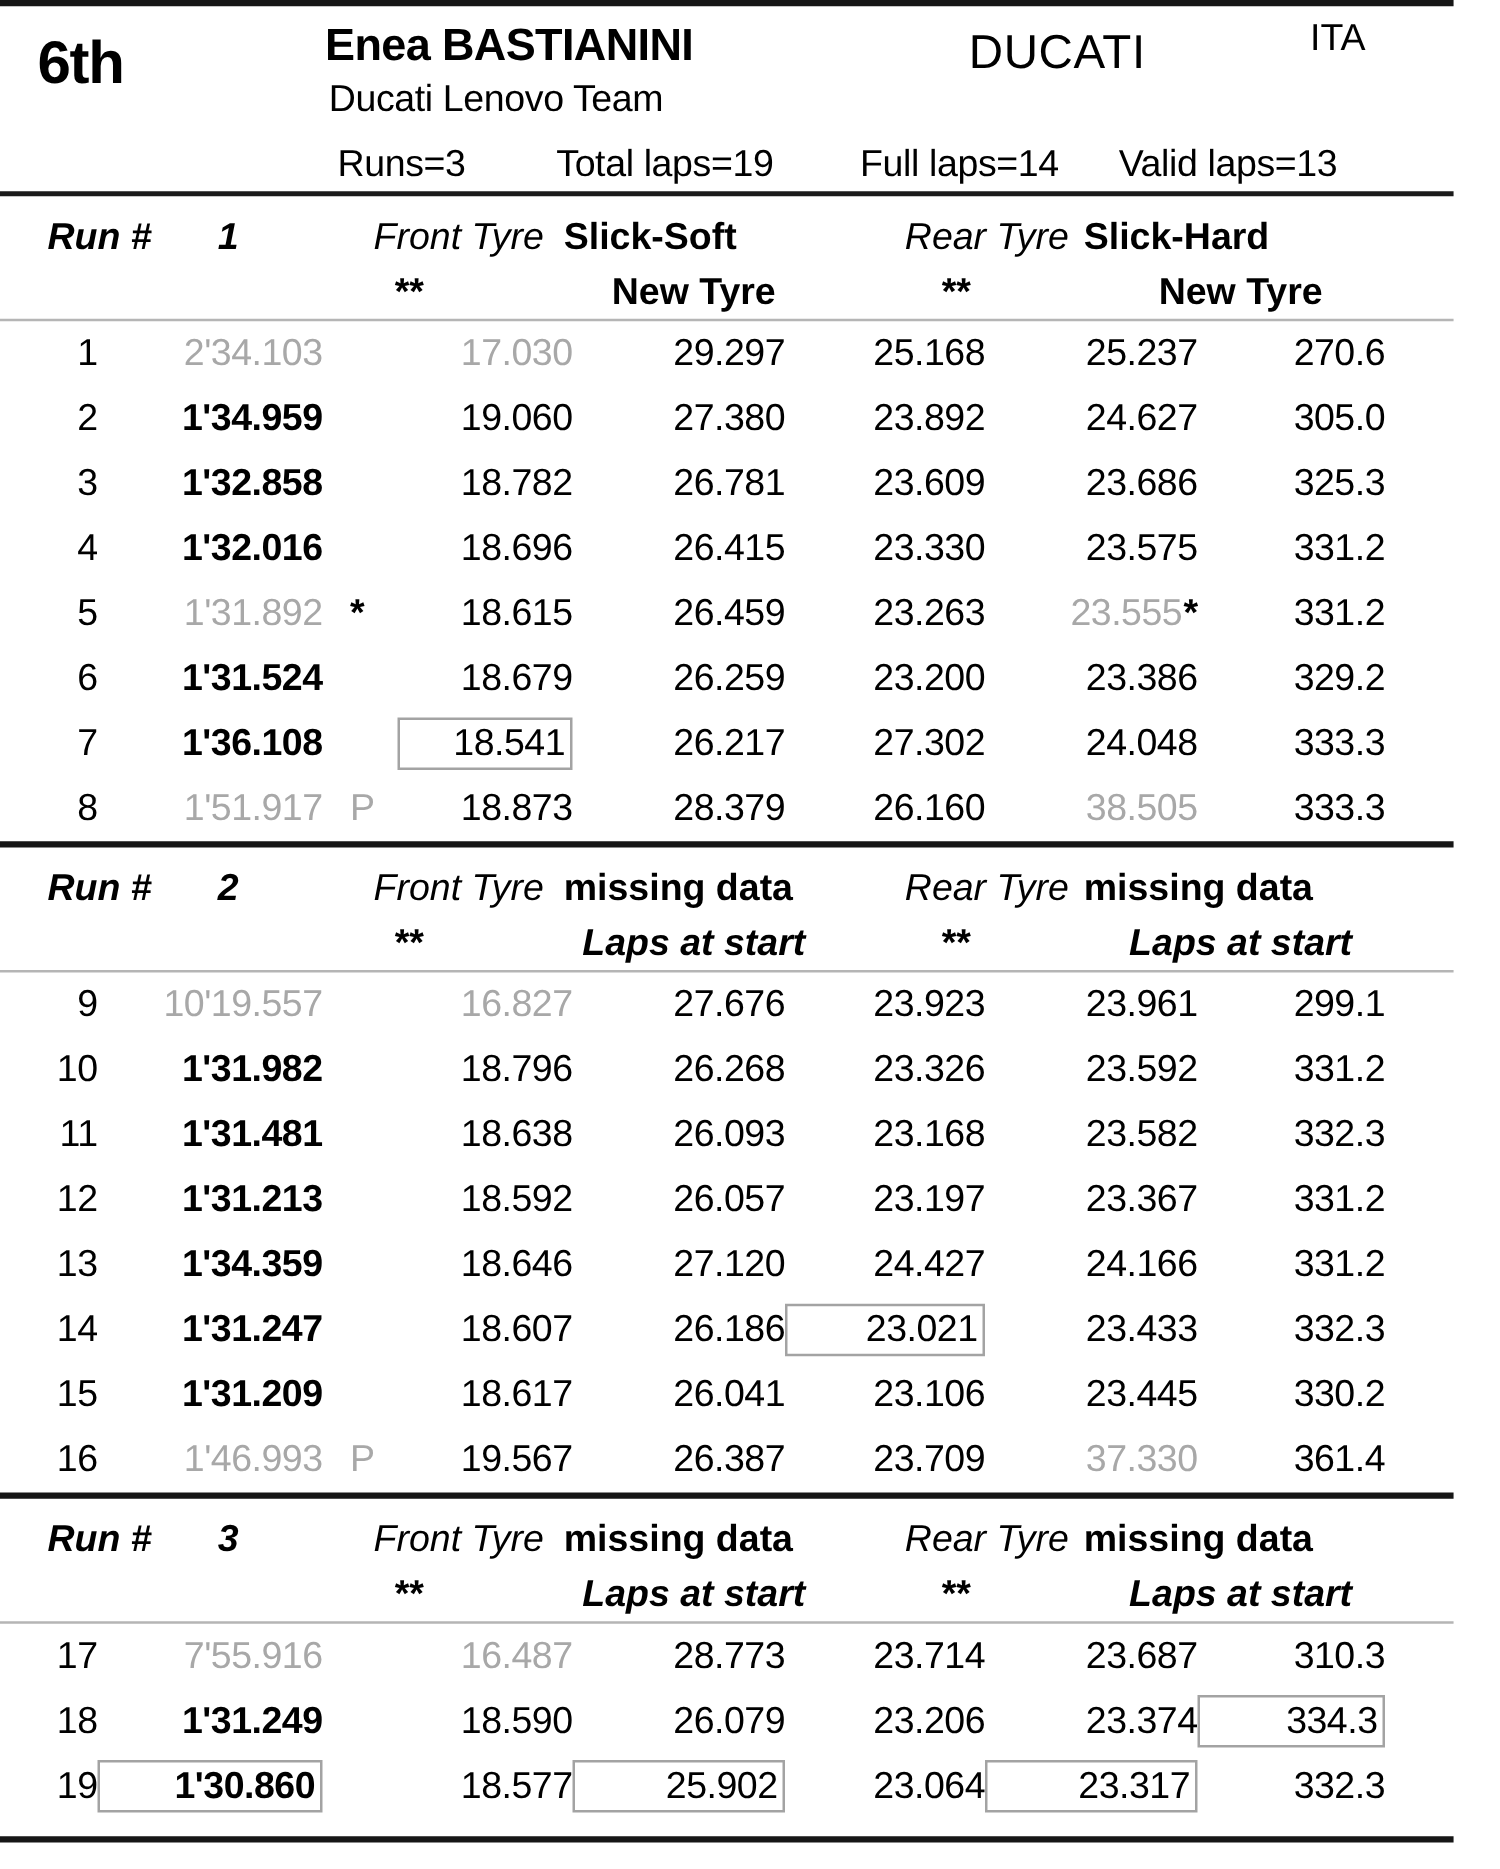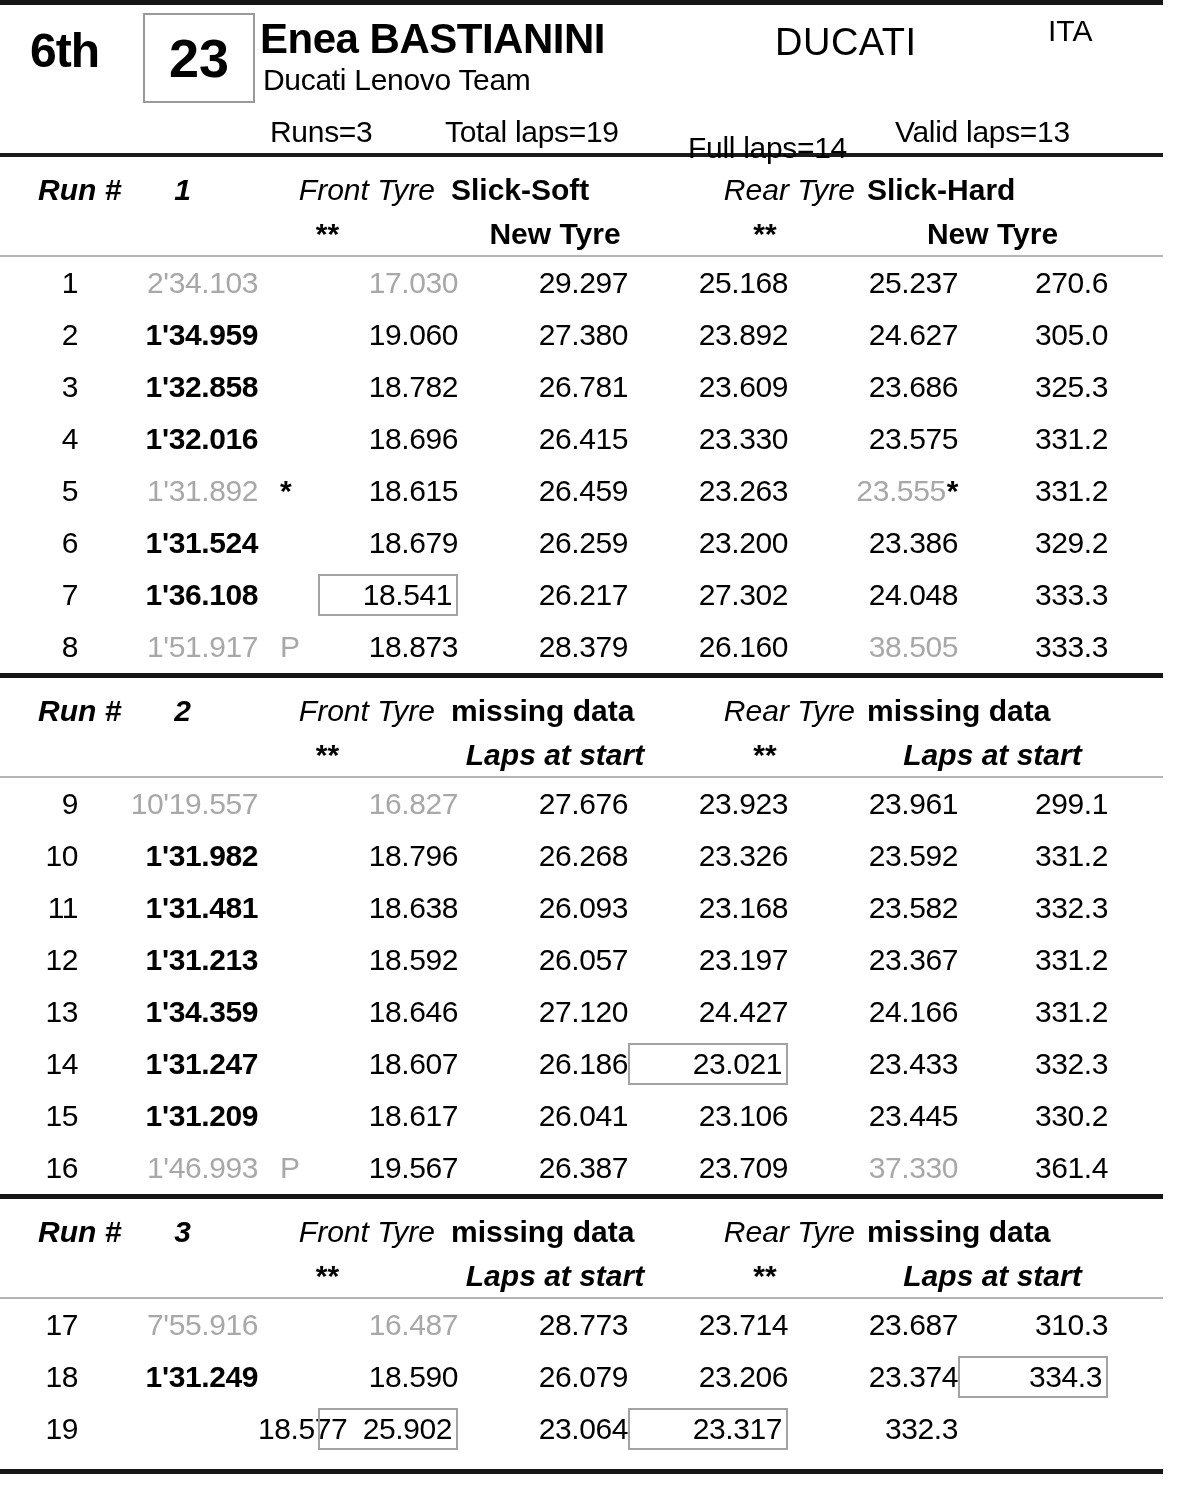--- a/index.html
+++ b/index.html
@@ -11,28 +11,28 @@
   .sep-thick  { height:4px; background:#1b1b1b; }
   .sep-run    { height:5px; background:#161616; }
   .sep-bottom { height:5px; background:#161616; margin-top:14px; }
 
   
   .hdr { position:relative; height:148px; }
   .pos { position:absolute; left:30px; top:18px; font-size:48px; font-weight:700; letter-spacing:-1px; }
   .numbox { position:absolute; left:143px; top:8px; width:112px; height:90px;
             border:2px solid #9a9a9a; display:flex; align-items:center; justify-content:center;
             font-size:54px; font-weight:700; }
-  .rider { position:absolute; left:260px; top:10px; font-size:42px; font-weight:700; letter-spacing:-0.5px; white-space:nowrap; }
+  .rider { position:absolute; left:260px; top:10px; font-size:36px; font-weight:700; letter-spacing:-0.5px; white-space:nowrap; }
   .team  { position:absolute; left:263px; top:58px; font-size:30px; letter-spacing:-0.3px; white-space:nowrap; }
   .manu  { position:absolute; left:775px; top:16px; font-size:38px; letter-spacing:0.5px; }
   .nat   { position:absolute; left:1048px; top:9px;  font-size:30px; }
   .stat  { position:absolute; top:110px; font-size:30px; letter-spacing:-0.3px; white-space:nowrap; }
   .stat.runs  { left:270px; }
   .stat.total { left:445px; }
-  .stat.full  { left:688px;margin-top:16px; }
+  .stat.full  { left:688px; }
   .stat.valid { left:895px; }
 
   
   .run-header { display:grid; grid-template-columns:145px 75px 215px 240px 180px 345px;
                 grid-template-rows:47px 42px; padding-top:9px; height:100px;
                 border-bottom:2px solid #b5b5b5; font-size:30px; align-items:center; }
   .rh-label      { grid-column:1; grid-row:1; padding-left:38px; font-weight:700; font-style:italic; white-space:nowrap; }
   .rh-num        { grid-column:2; grid-row:1; text-align:center; font-weight:700; font-style:italic; }
   .rh-front-lbl  { grid-column:3; grid-row:1; text-align:right; font-style:italic; white-space:nowrap; }
   .rh-front-comp { grid-column:4; grid-row:1; padding-left:16px; font-weight:700; white-space:nowrap; }
@@ -59,23 +59,20 @@
 </style>
 </head>
 <body>
 
 <div class="sheet">
 
   <div class="sep-top"></div>
 
   <div class="hdr">
     <div class="pos">6th</div>
-    <div class="numbox">
-      <span>23</span>
-    </div>
     <div class="rider">Enea BASTIANINI</div>
     <div class="team">Ducati Lenovo Team</div>
     <div class="manu">DUCATI</div>
     <div class="nat">ITA</div>
     <div class="stat runs">Runs=3</div>
     <div class="stat total">Total laps=19</div>
     <div class="stat full">Full laps=14</div>
     <div class="stat valid">Valid laps=13</div>
   </div>
 
@@ -308,20 +305,21 @@
           <span class="cell time">1'31.249</span>
           <span class="cell flag"></span>
           <span class="cell s1">18.590</span>
           <span class="cell s2">26.079</span>
           <span class="cell s3">23.206</span>
           <span class="cell s4">23.374</span>
           <span class="cell speed boxed">334.3</span>
         </div>
         <div class="lap-row">
           <span class="cell lap">19</span>
+          <span class="cell time boxed">1'30.860</span>
           <span class="cell flag"></span>
           <span class="cell s1">18.577</span>
           <span class="cell s2 boxed">25.902</span>
           <span class="cell s3">23.064</span>
           <span class="cell s4 boxed">23.317</span>
           <span class="cell speed">332.3</span>
         </div>
       </div>
   </section>
 

